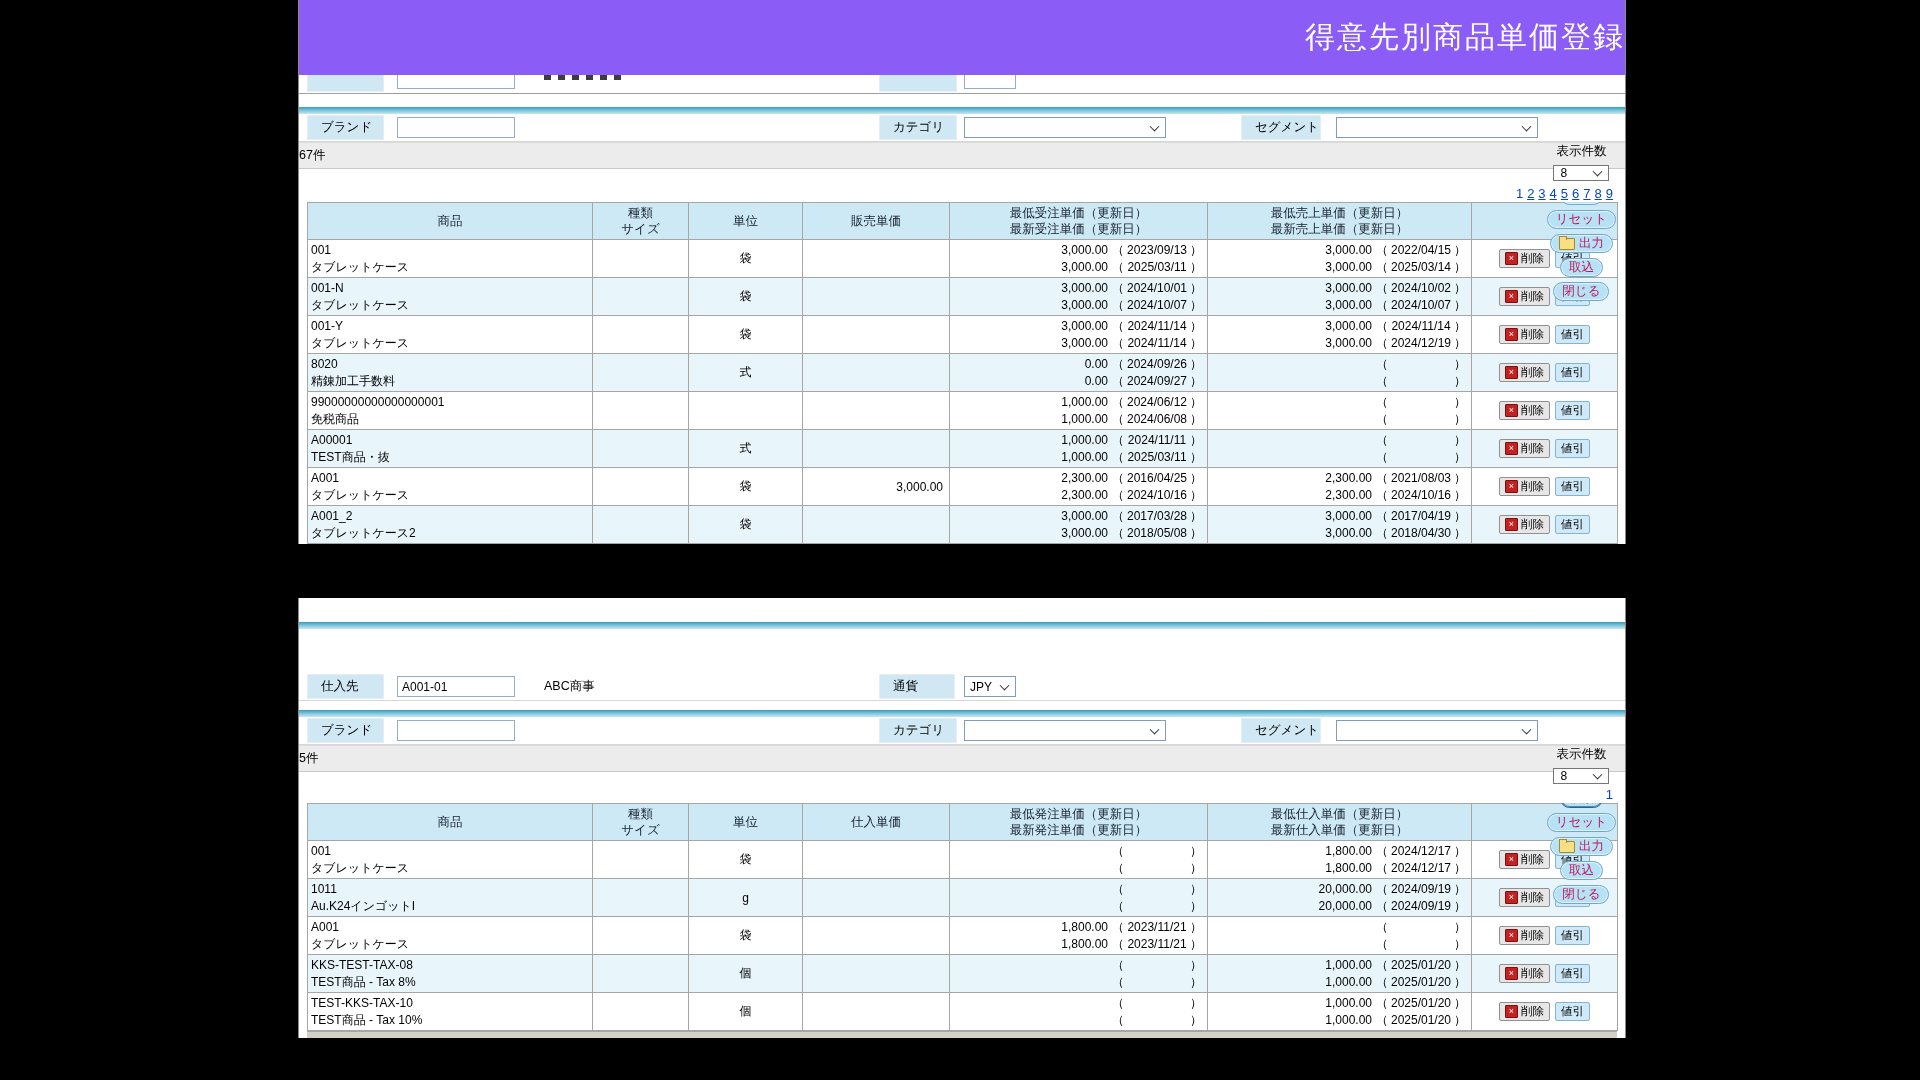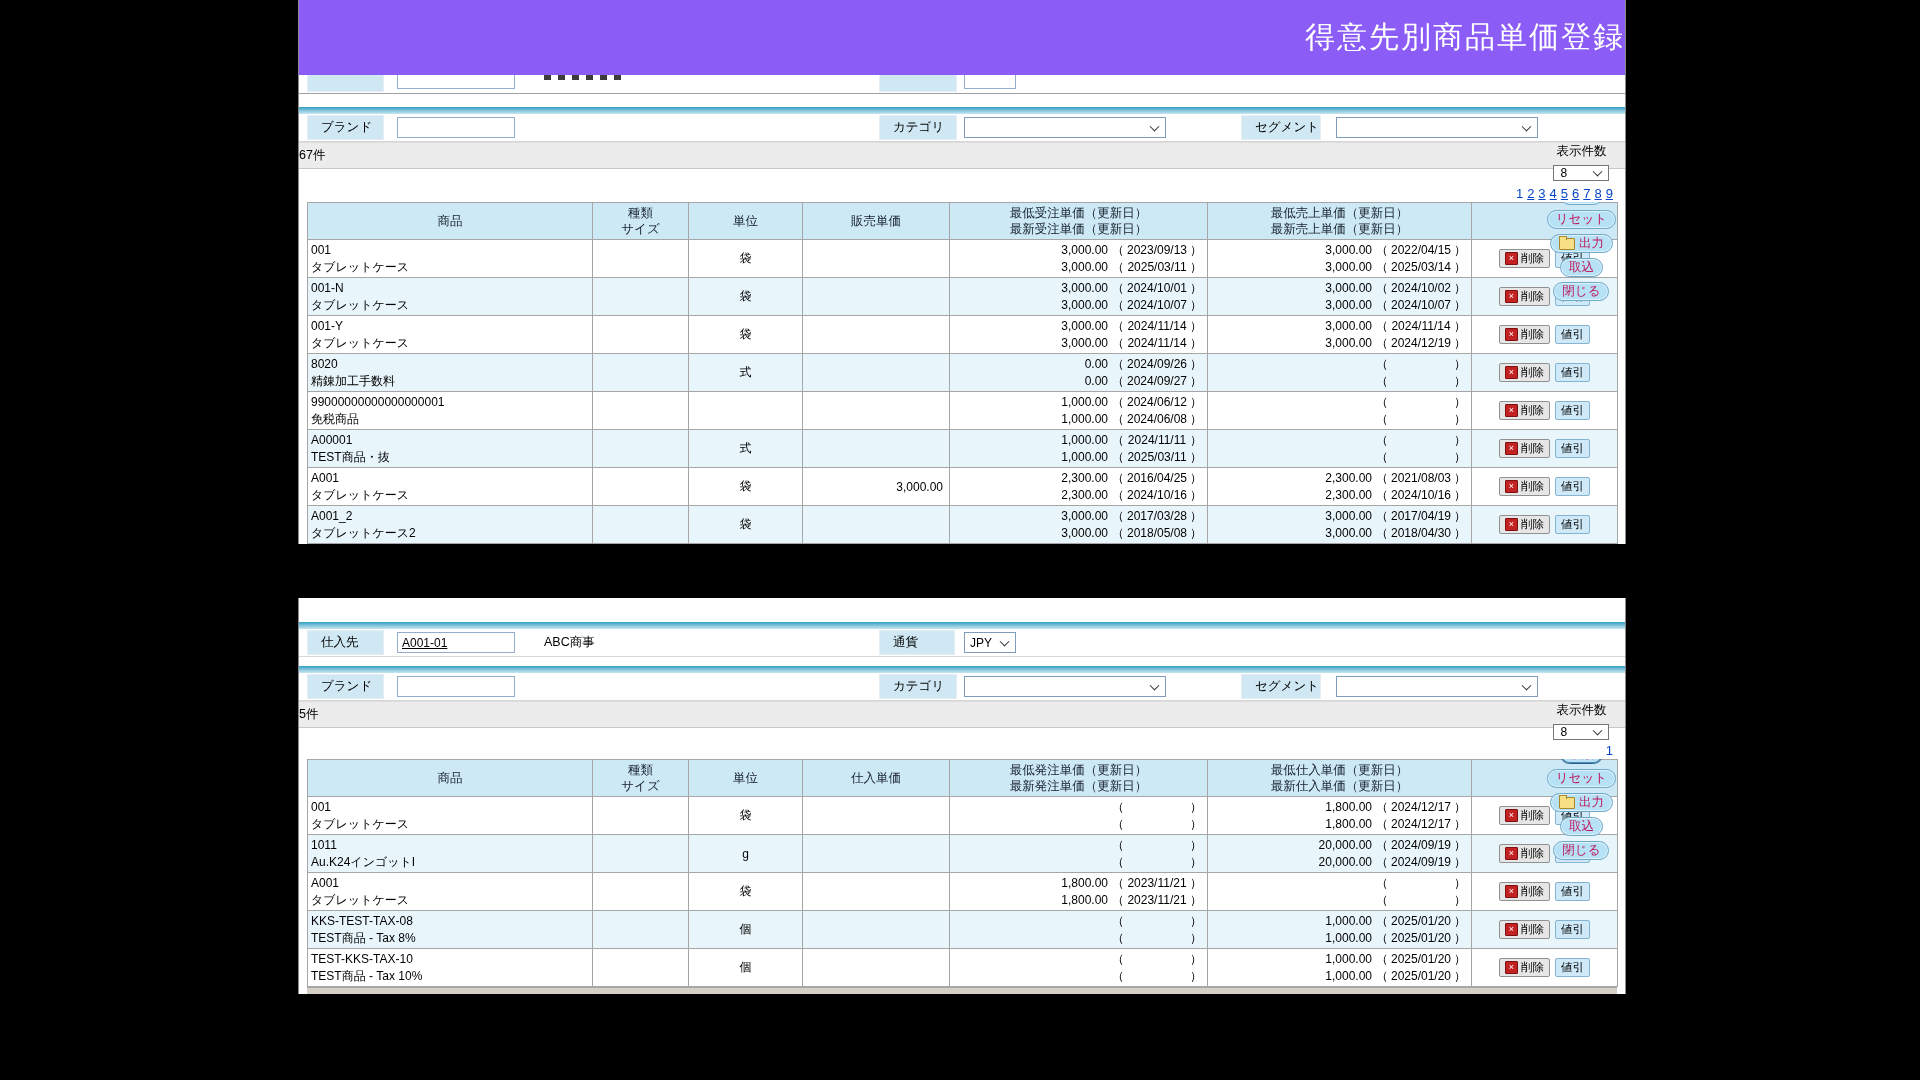--- a/index.html
+++ b/index.html
@@ -14,31 +14,31 @@
   .titlebar{background:#8b5cf6;color:#fff;text-align:center;display:flex;align-items:center;justify-content:flex-end;}
   #win-top .titlebar{height:75px;}
   #win-bottom .titlebar{height:89px;}
   .titlebar span{font-size:30px;letter-spacing:2px;}
   .gap{background:#fff;}
   .tealbar{height:7px;margin:0 0;background:linear-gradient(#2f9fc1,#8cc8dd 55%,#c6e6f1);}
   .row{position:relative;background:#fff;}
   .labelcell{position:absolute;top:1px;bottom:1px;background:#cfe8f3;display:flex;align-items:center;
     padding-left:13px;font-size:12.5px;box-sizing:border-box;border:1px solid #e4eef4;}
   .tbox{position:absolute;height:21px;background:#fff;border:1px solid #93aecc;box-sizing:border-box;
-    font-size:12px;padding:0 4px;font-family:inherit;text-decoration:underline;}
+    font-size:12px;padding:0 4px;font-family:inherit;}
   .sel{position:absolute;height:21px;background:#fff;border:1px solid #7f9db9;box-sizing:border-box;
     display:flex;align-items:center;font-size:12px;padding-left:5px;}
   .chev{position:absolute;right:7px;top:50%;width:6px;height:6px;border-right:1.8px solid #303030;
     border-bottom:1.8px solid #303030;transform:translateY(-70%) rotate(45deg);}
   .partial-wrap{height:18px;overflow:hidden;border-bottom:1px solid #9f9f9f;position:relative;}
   .partial-inner{position:absolute;top:-12px;left:0;right:0;height:30px;}
   .frag{position:absolute;left:245px;top:12px;width:84px;height:5px;
     background:repeating-linear-gradient(90deg,#3c3c3c 0 7px,transparent 7px 14px);}
   .filter-row{height:27px;border-bottom:1px solid #d7d7d7;}
-  .supplier-row{height:27px;border-bottom:1px solid #d7d7d7;}
+  .supplier-row{height:27px;border-bottom:1px solid #d7d7d7;margin-top:44px;}
   .name-text{position:absolute;left:245px;top:0;height:100%;display:flex;align-items:center;font-size:12.5px;}
   .count-row{height:25px;background:#ececec;border-top:1px solid #dcdcdc;border-bottom:1px solid #c8c8c8;
     position:relative;display:flex;align-items:center;}
   .count-text{margin-left:0;font-size:12.5px;}
   .count-controls{position:absolute;right:9px;top:0;height:100%;display:flex;align-items:center;gap:5px;flex-direction:column;}
   .dc-label{font-size:12.5px;}
   .dc-select{position:relative;width:56px;height:20px;background:#fff;border:1px solid #767676;
     display:flex;align-items:center;padding-left:6px;font-size:12px;box-sizing:border-box;}
   .btn{display:inline-flex;align-items:center;gap:4px;background:#b7e1f4;border:1px solid #6fa9ca;
     border-radius:10px;height:21px;padding:0 8px;font-size:12.5px;font-family:inherit;color:#be185d;

